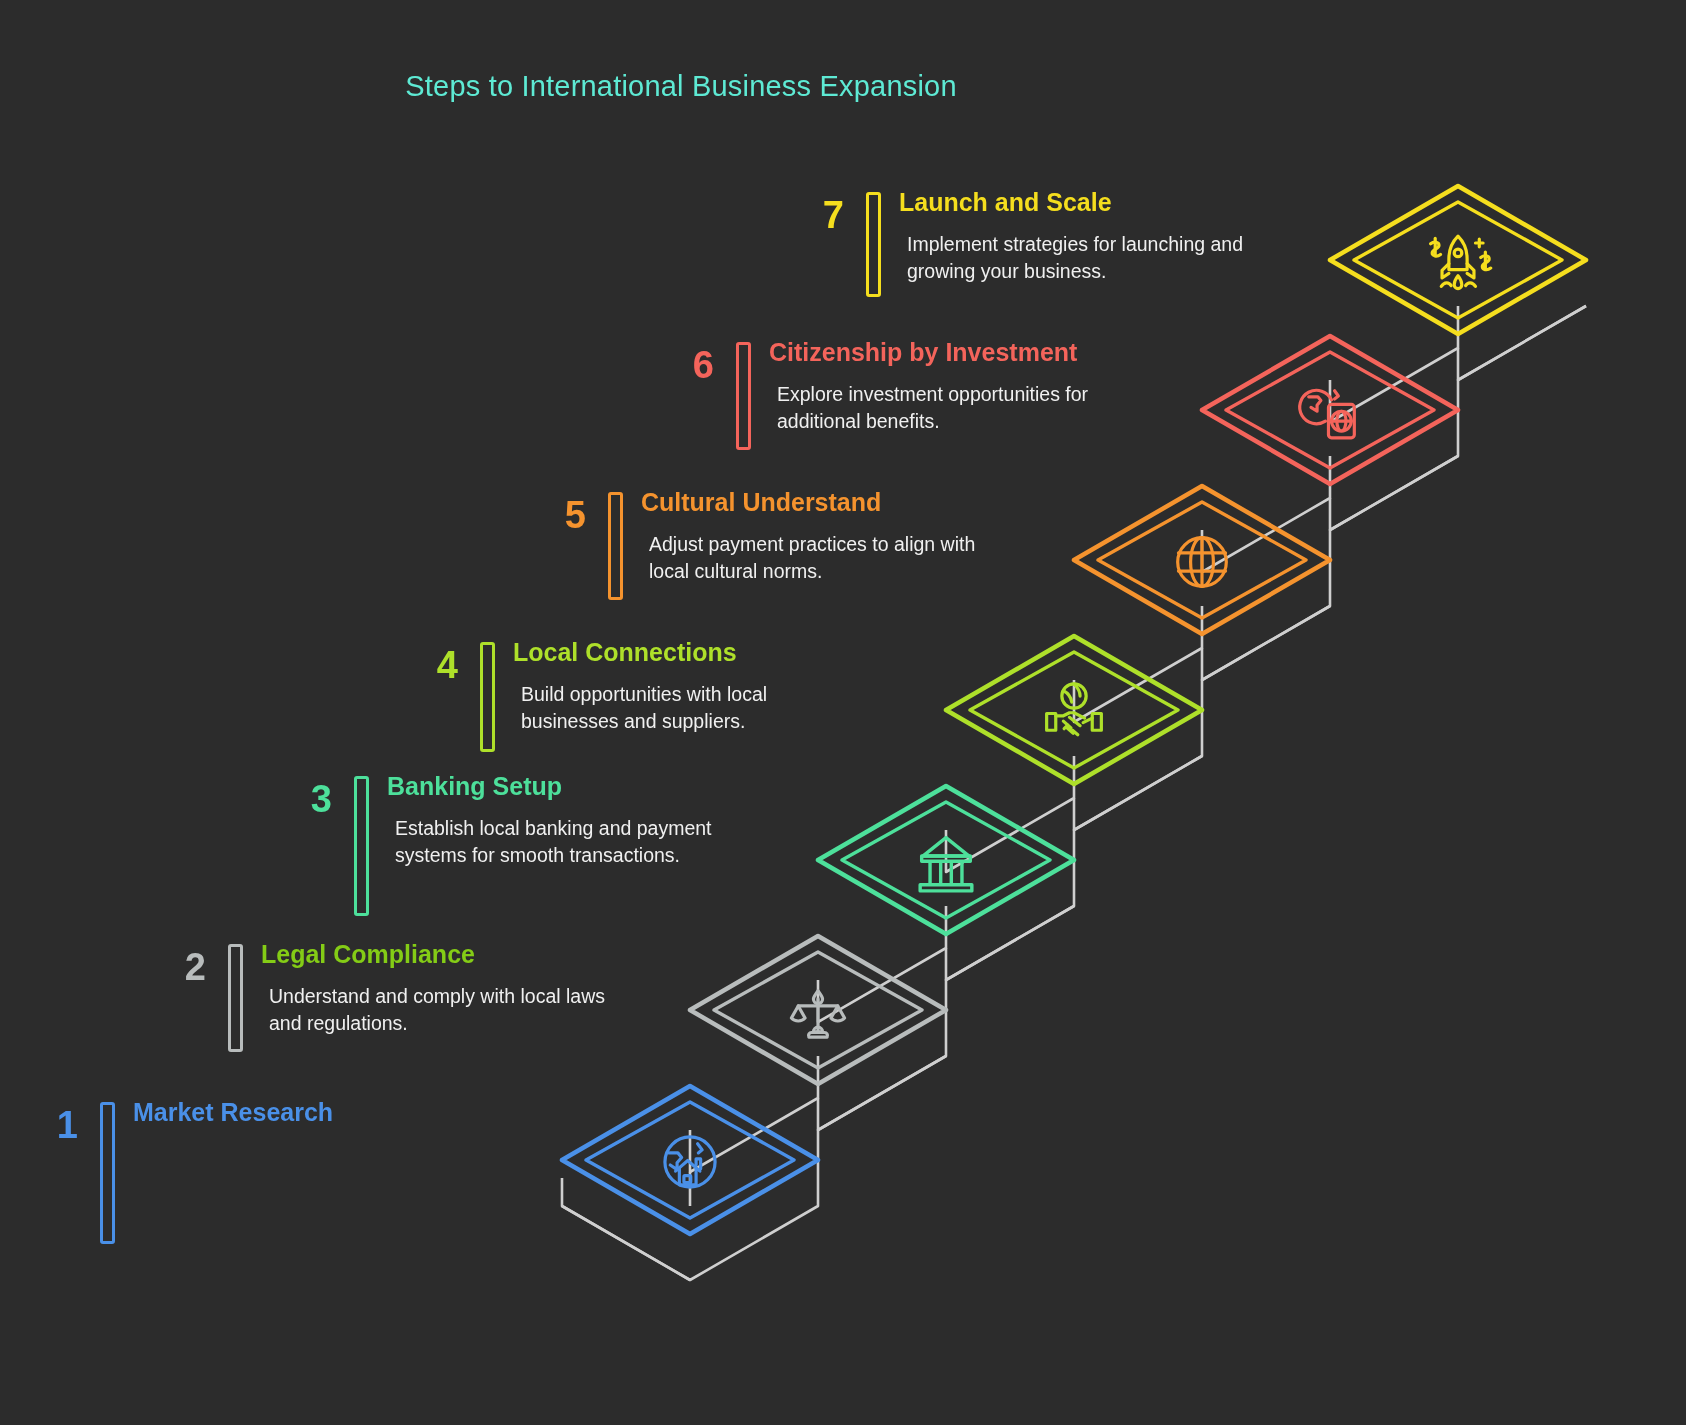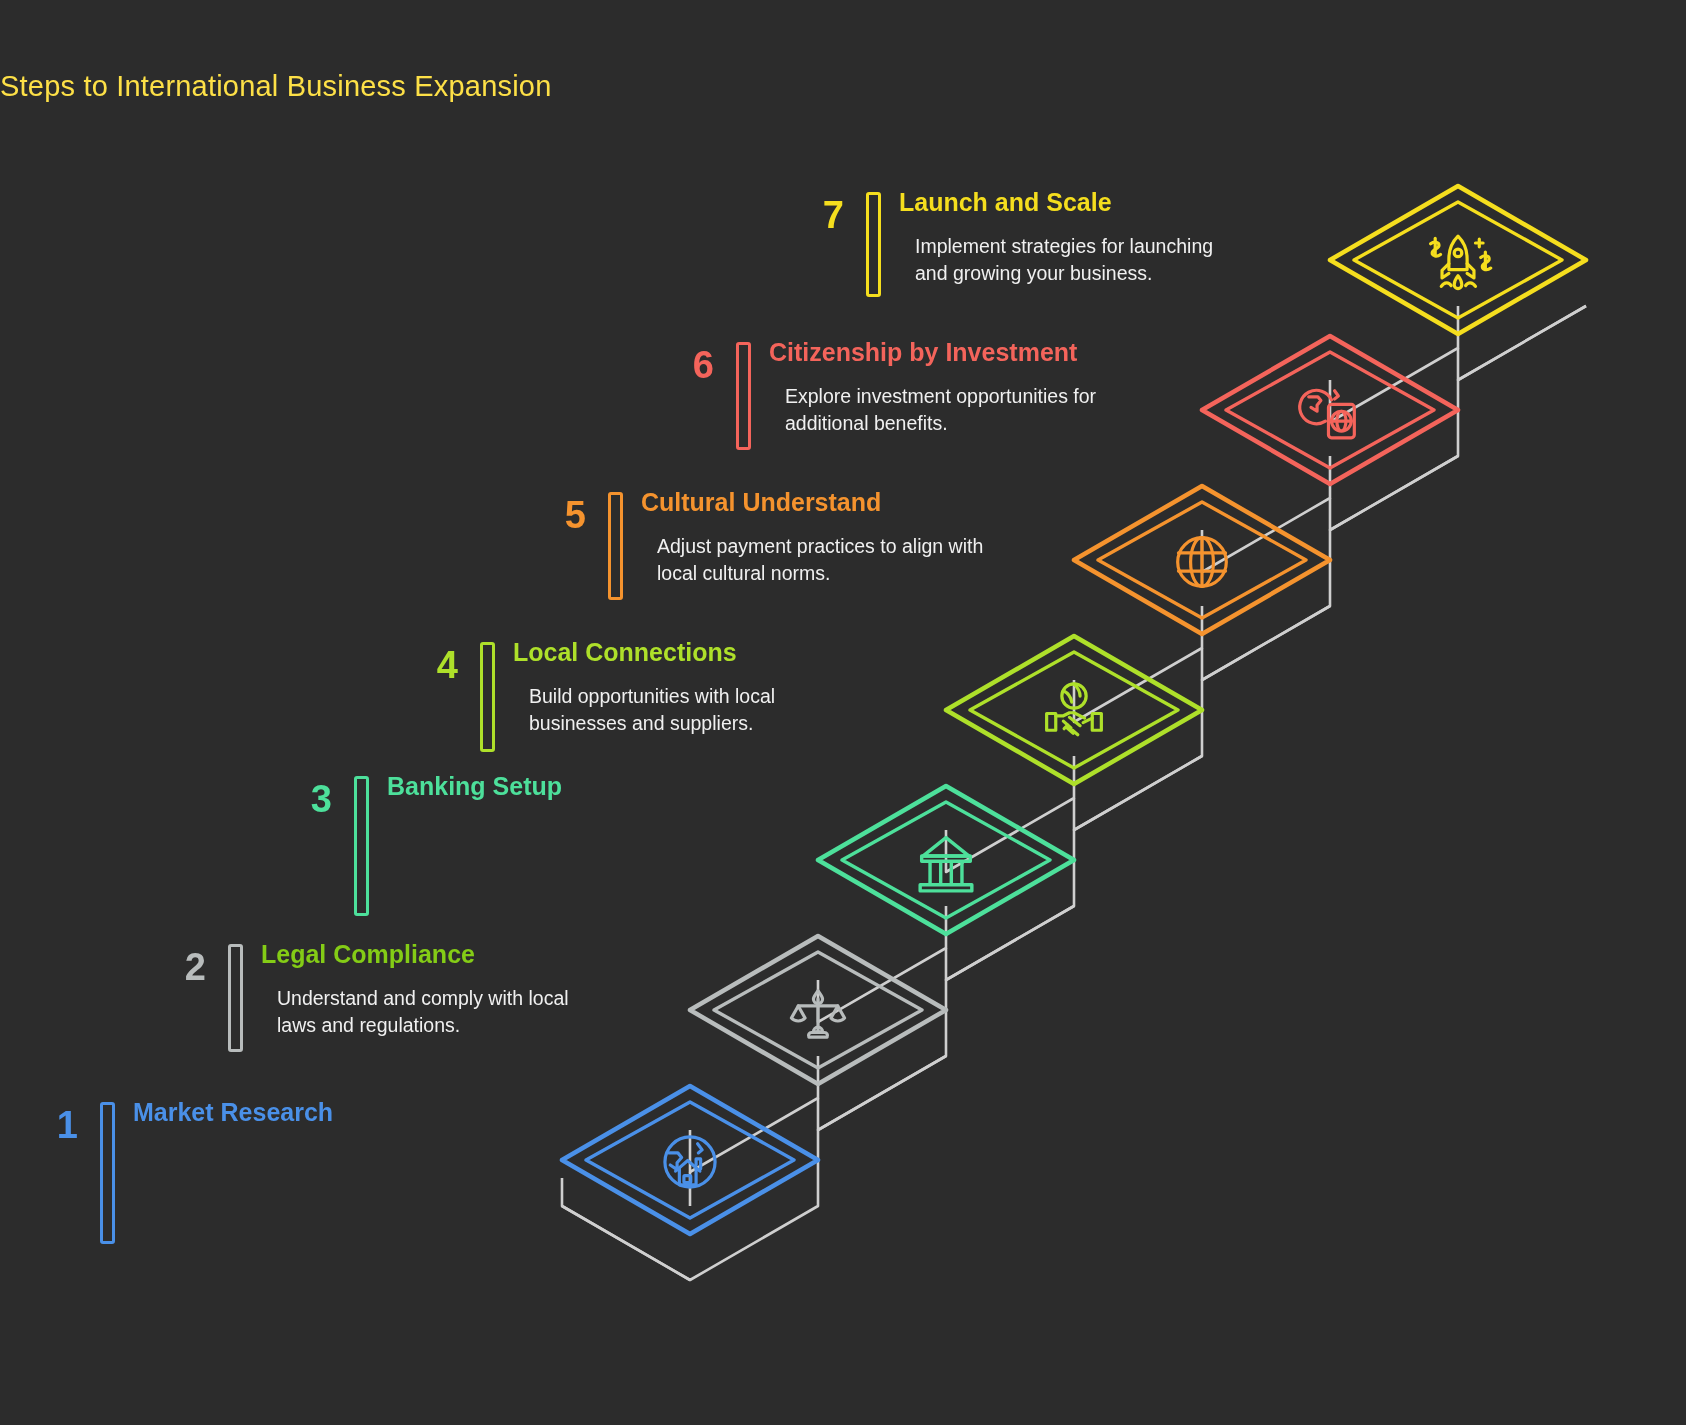--- a/index.html
+++ b/index.html
@@ -13,21 +13,22 @@
     height: 1425px;
     background: #2c2c2c;
     overflow: hidden;
     font-family: "Liberation Sans", sans-serif;
   }
   #page-title {
     position: absolute;
     left: 0;
     top: 70px;
     width: 1362px;
-    color: #fde047;
+    text-align: center;
+    color: #5eead4;
     font-size: 29px;
     font-weight: 400;
     letter-spacing: 0.2px;
   }
 
   
   #stair-layer {
     position: absolute;
     left: 0; top: 0;
     width: 1686px;
@@ -68,21 +69,21 @@
     font-weight: 700;
     line-height: 1.15;
     margin: 0 0 14px 0;
     white-space: nowrap;
   }
   .step-desc {
     font-size: 19.5px;
     font-weight: 400;
     line-height: 1.38;
     color: #f0f0f0;
-    margin: 16px;
+    margin: 8px;
   }
 
   
   #step7 { left: 798px; top: 188px; }
   #step7 .step-bar { height: 105px; }
   #step6 { left: 668px; top: 338px; }
   #step6 .step-bar { height: 108px; }
   #step5 { left: 540px; top: 488px; }
   #step5 .step-bar { height: 108px; }
   #step4 { left: 412px; top: 638px; }
@@ -314,20 +315,21 @@
       <div class="step-heading" style="color:#aee02a">Local Connections</div>
       <div class="step-desc">Build opportunities with local businesses and suppliers.</div>
     </div>
   </div>
 
   <div class="step-text" id="step3">
     <div class="step-num" style="color:#4de09b">3</div>
     <div class="step-bar" style="border-color:#4de09b"></div>
     <div class="step-body">
       <div class="step-heading" style="color:#4de09b">Banking Setup</div>
+      <div class="step-desc">Establish local banking and payment systems for smooth transactions.</div>
     </div>
   </div>
 
   <div class="step-text" id="step2">
     <div class="step-num" style="color:#b8bcbc">2</div>
     <div class="step-bar" style="border-color:#b8bcbc"></div>
     <div class="step-body">
       <div class="step-heading" style="color:#84cc16">Legal Compliance</div>
       <div class="step-desc">Understand and comply with local laws and regulations.</div>
     </div>

